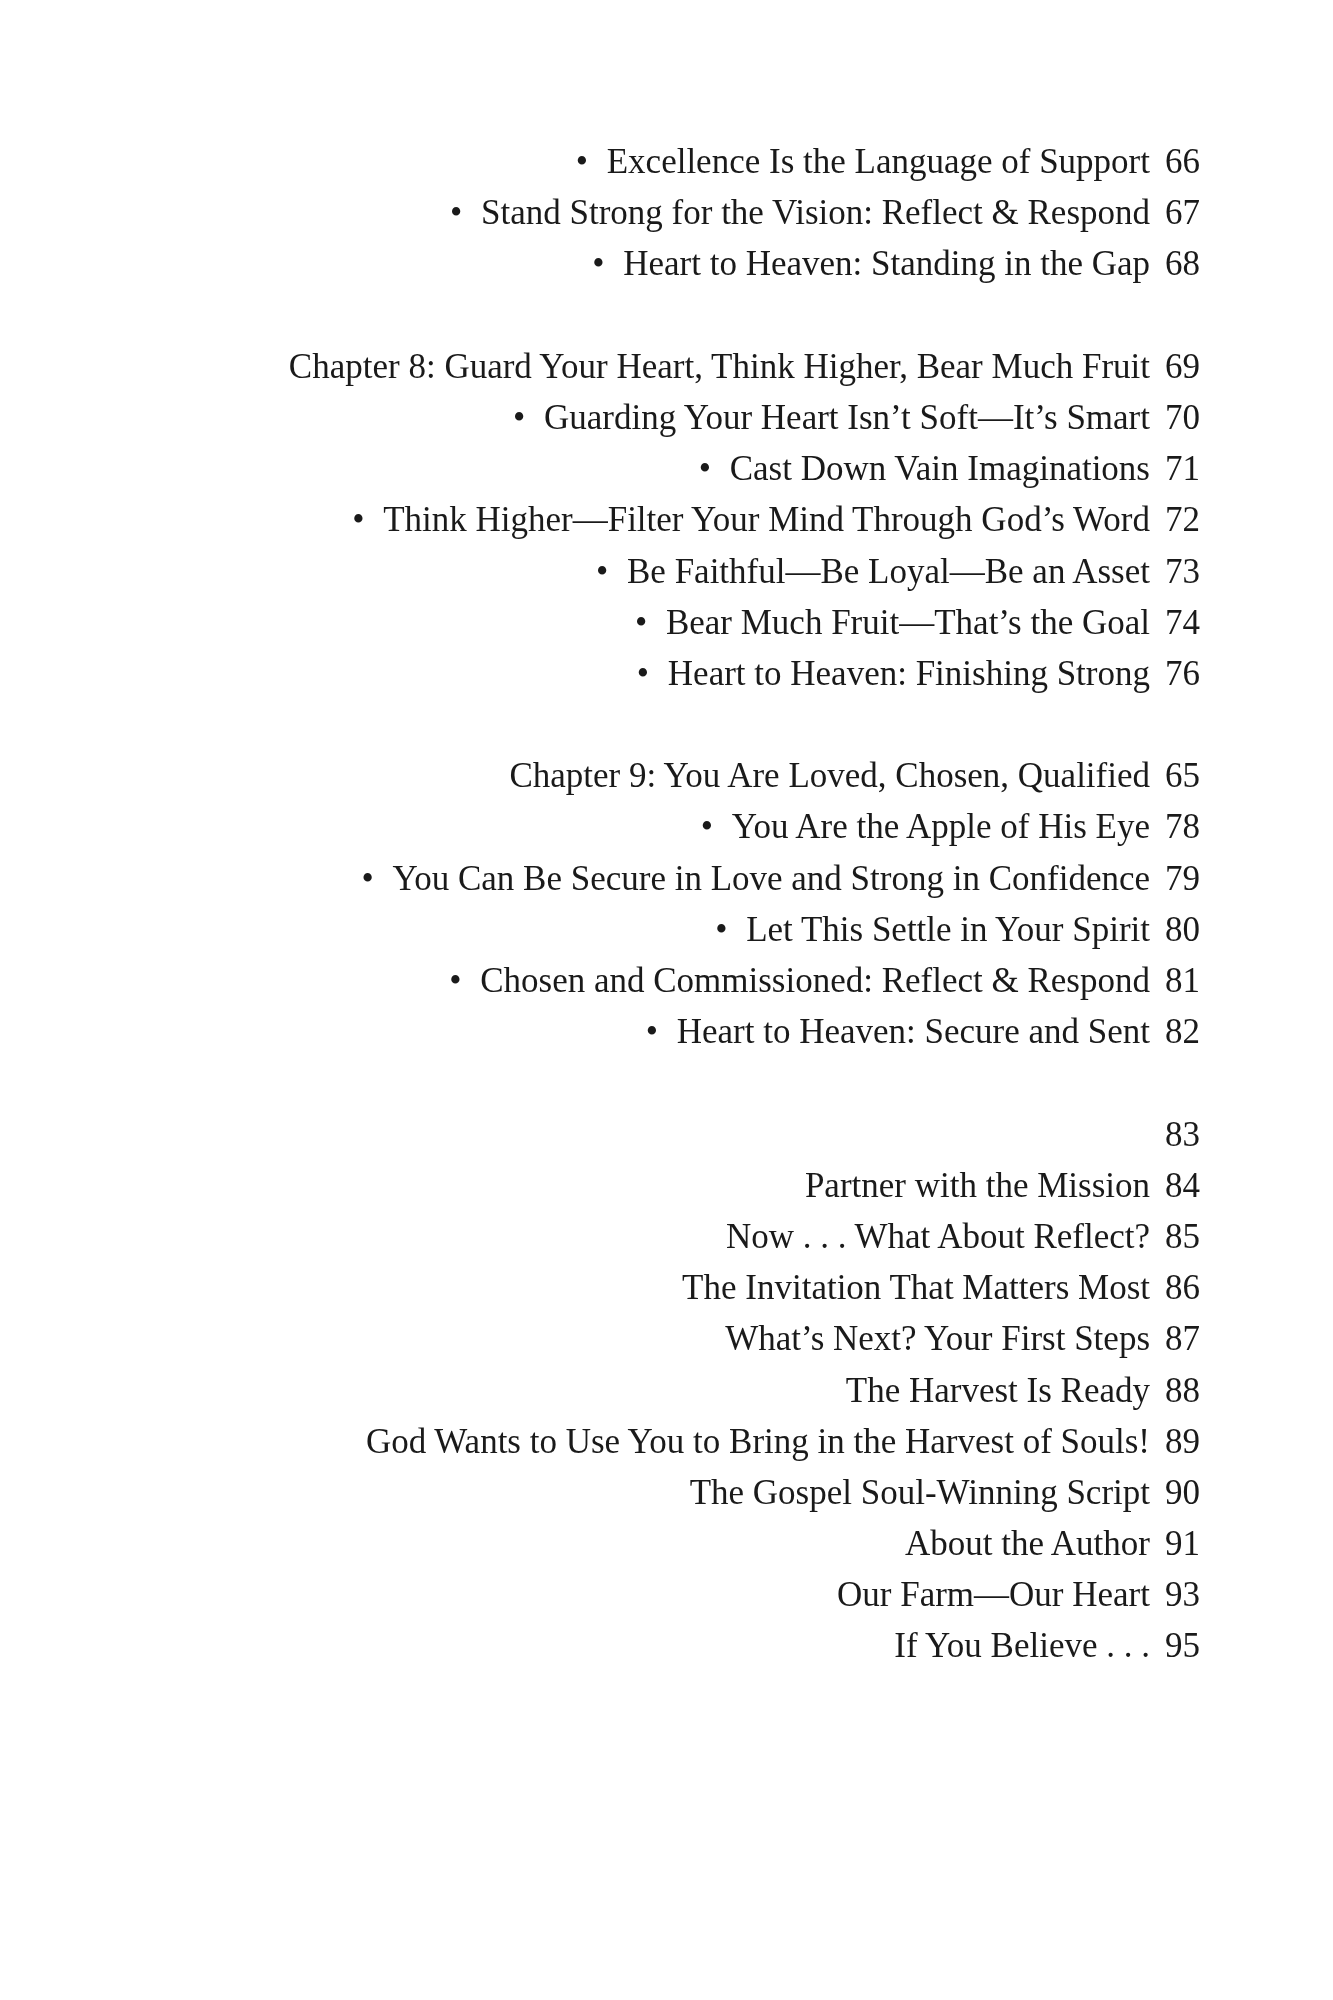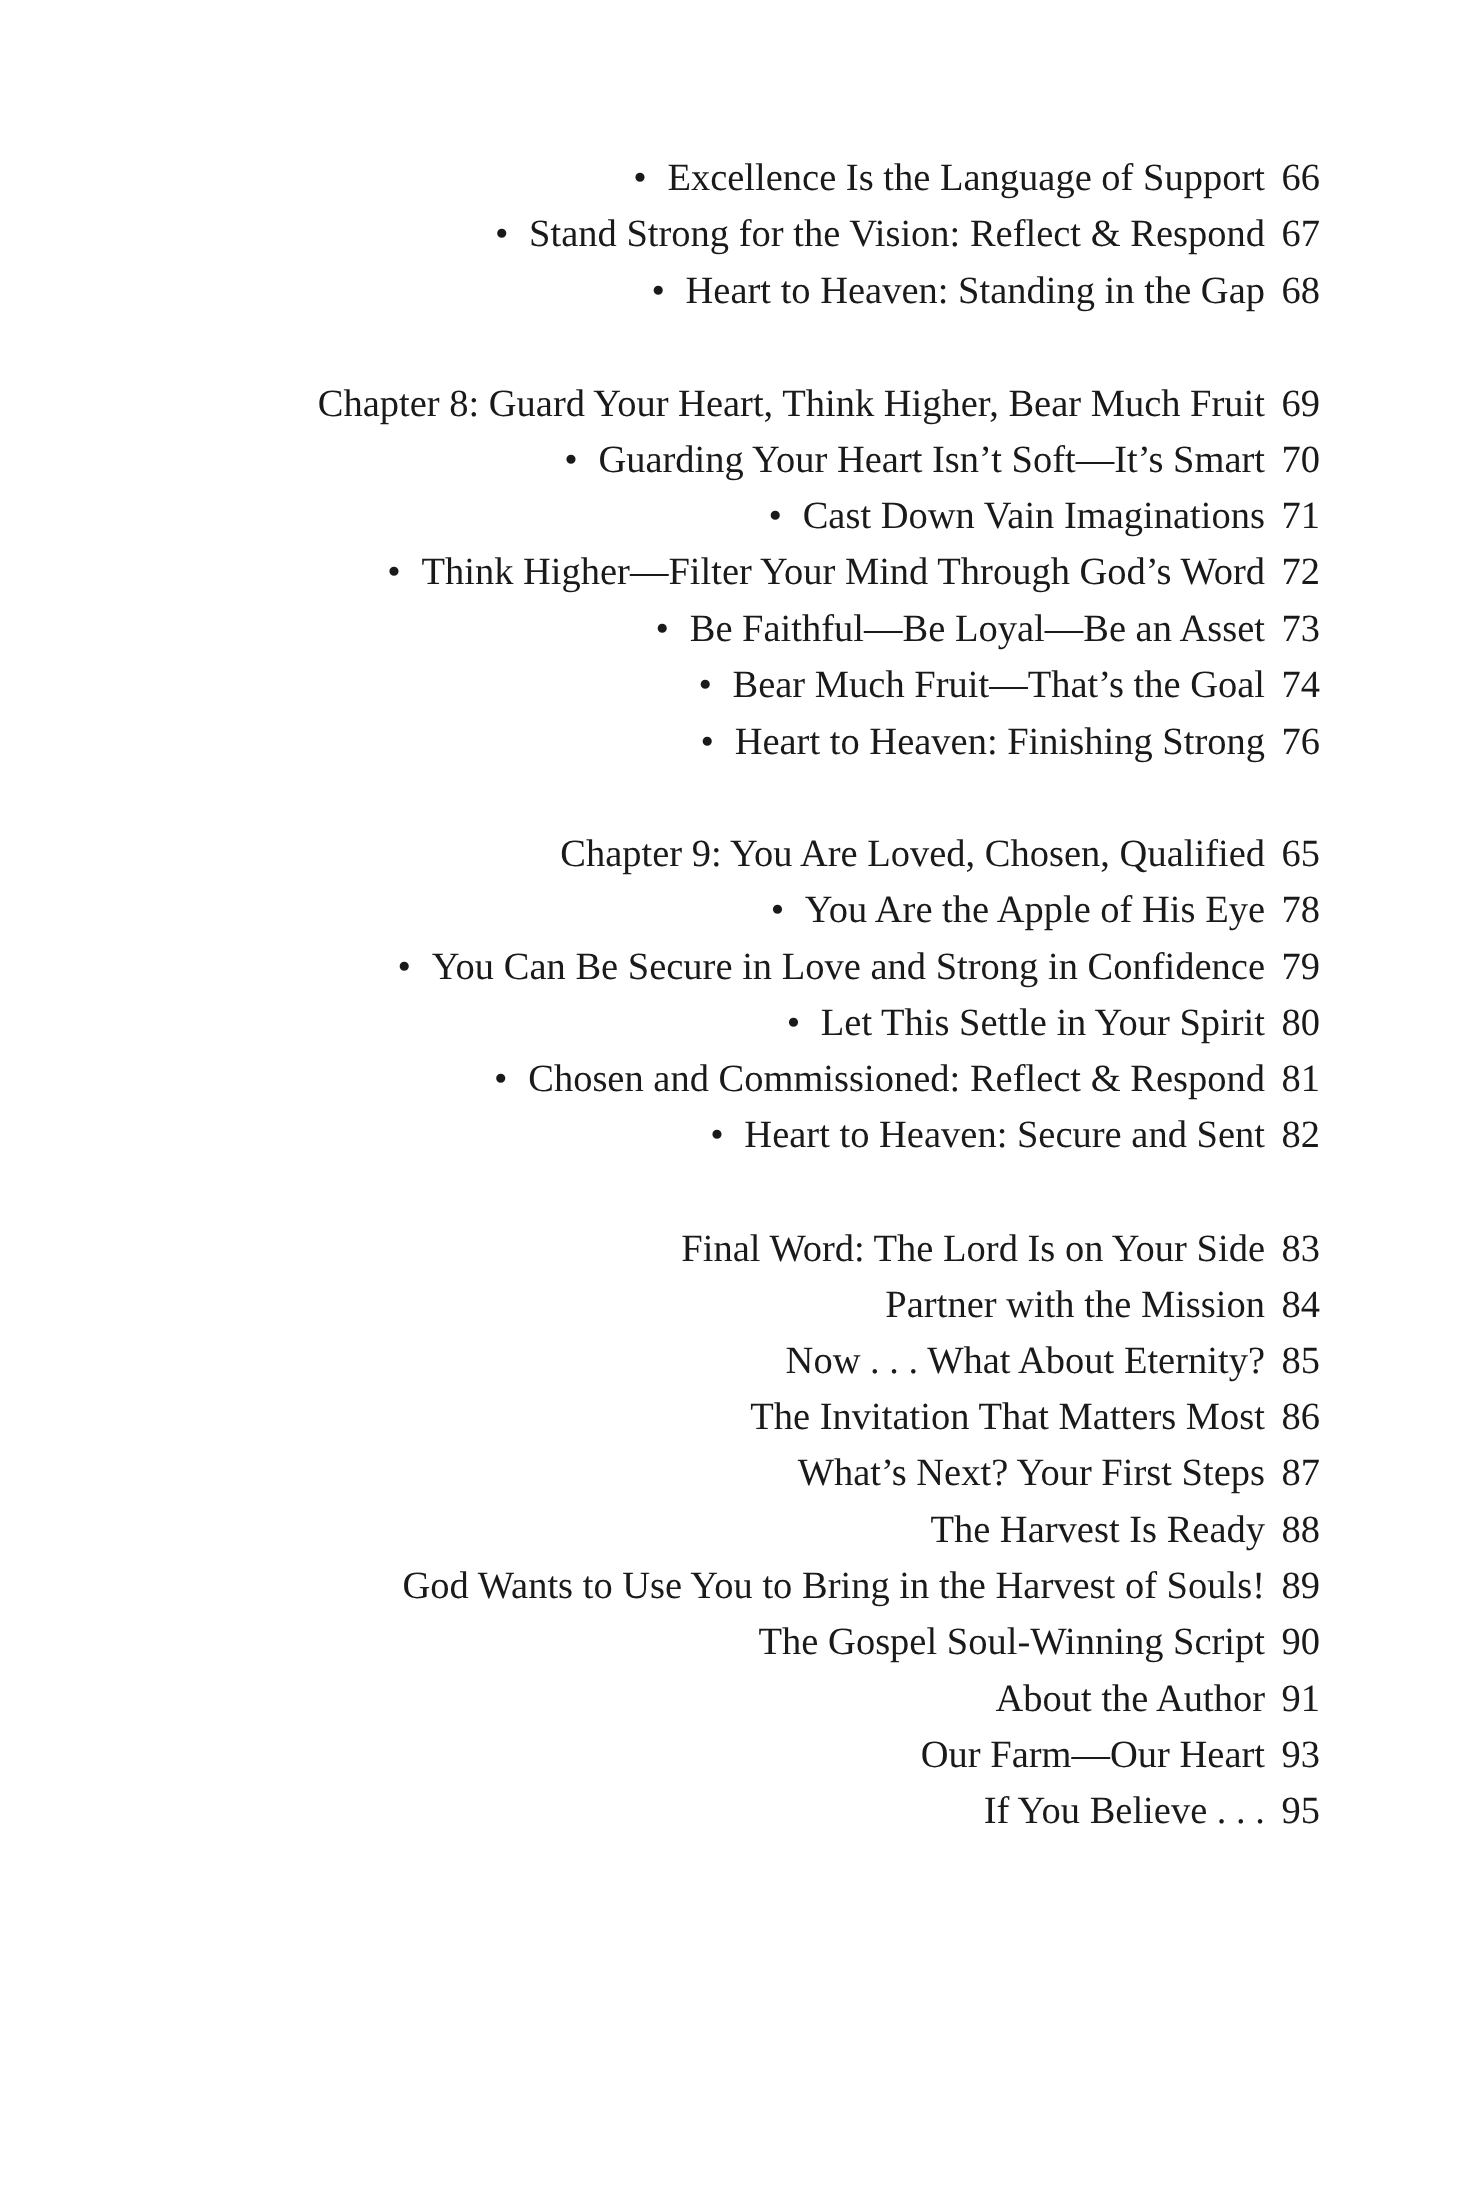--- a/index.html
+++ b/index.html
@@ -91,29 +91,28 @@
     <div class="row sub">
       <span class="label"><span class="bullet">•</span><span>Chosen and Commissioned: Reflect &amp; Respond</span></span>
       <span class="num">81</span>
     </div>
     <div class="row sub">
       <span class="label"><span class="bullet">•</span><span>Heart to Heaven: Secure and Sent</span></span>
       <span class="num">82</span>
     </div>
     <div class="gap"></div>
     <div class="row main">
-      <span class="label"><span>Final Word: The Lord Is on Your Side</span></span>
       <span class="num">83</span>
     </div>
     <div class="row main">
       <span class="label"><span>Partner with the Mission</span></span>
       <span class="num">84</span>
     </div>
     <div class="row main">
-      <span class="label"><span>Now . . . What About Eternity?</span></span>
+      <span class="label"><span>Now . . . What About Reflect?</span></span>
       <span class="num">85</span>
     </div>
     <div class="row main">
       <span class="label"><span>The Invitation That Matters Most</span></span>
       <span class="num">86</span>
     </div>
     <div class="row main">
       <span class="label"><span>What’s Next? Your First Steps</span></span>
       <span class="num">87</span>
     </div>

